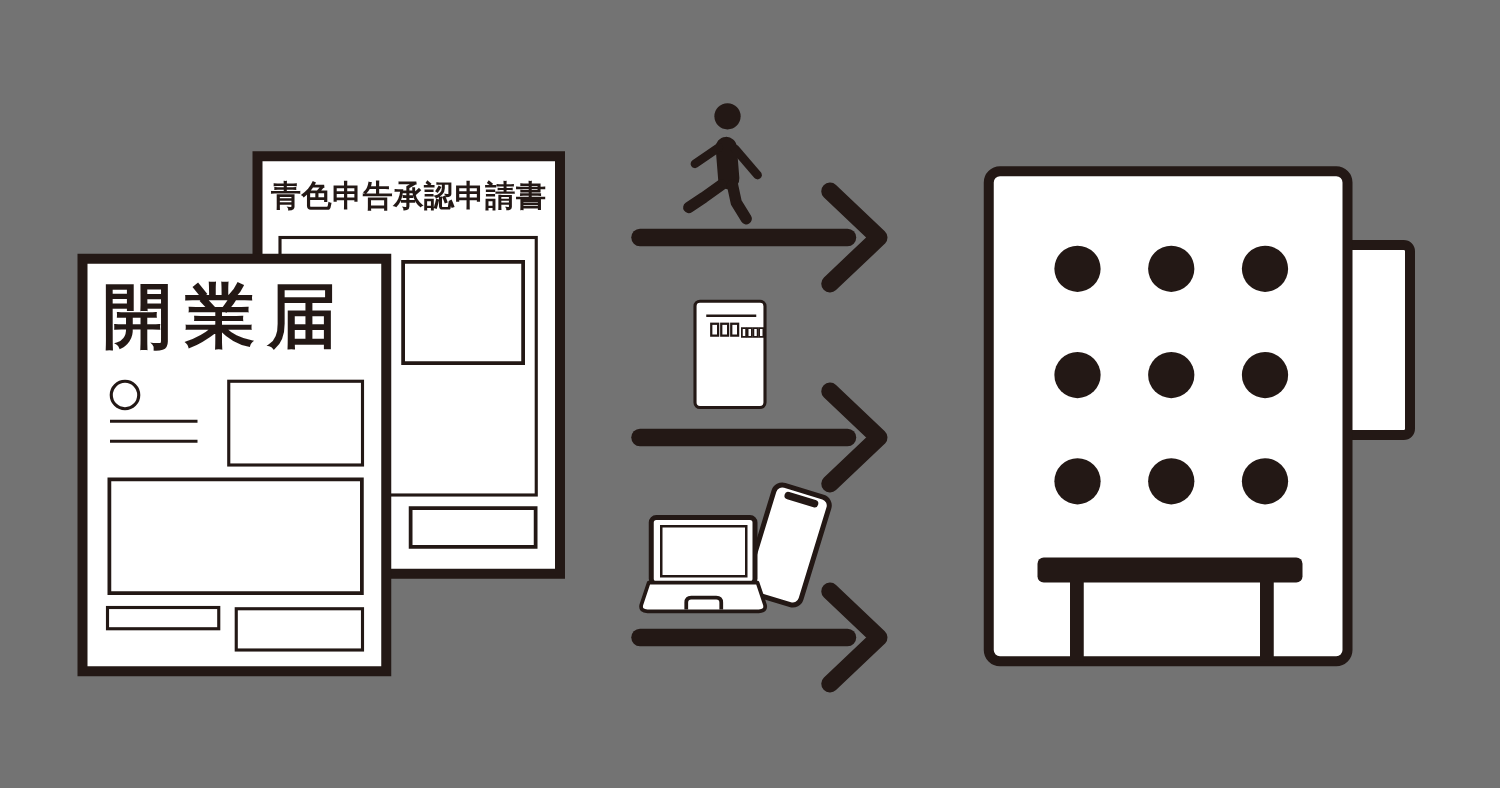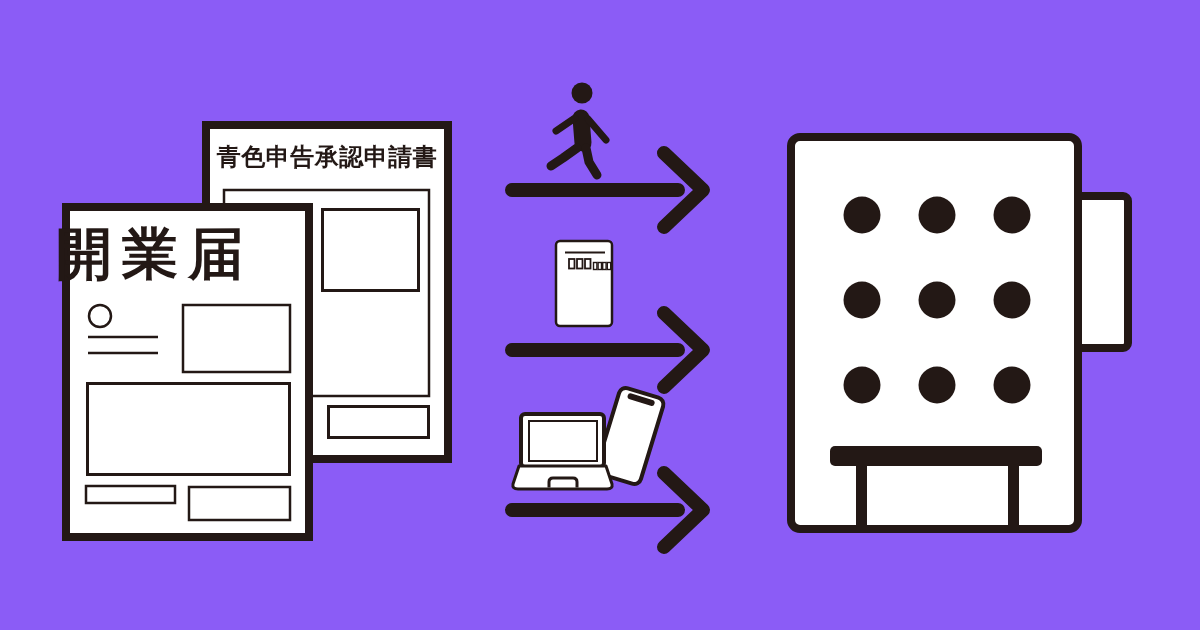--- a/index.html
+++ b/index.html
@@ -1,26 +1,26 @@
 <!DOCTYPE html>
 <html><head>
 <meta charset="utf-8">
 <style>
   html,body{margin:0;padding:0;background:#ffffff;}
   .stage{
-    position:relative;width:1200px;height:630px;background:#8b5cf6;overflow:hidden;
+    position:relative;width:1200px;height:630px;background:#737373;overflow:hidden;
     font-family:"DejaVu Sans","Liberation Sans",sans-serif;
   }
   .stage svg{position:absolute;left:0;top:0;}
   .doc-title{
     position:absolute;color:#231815;font-weight:bold;text-align:center;
     white-space:nowrap;line-height:1.1;
   }
   .back-title{left:202px;top:144px;width:250px;font-size:24px;letter-spacing:0.5px;}
-  .front-title{left:46px;top:223px;width:201px;font-size:56px;font-weight:900;letter-spacing:10px;padding-left:10px;box-sizing:border-box;}
+  .front-title{left:72px;top:223px;width:201px;font-size:56px;font-weight:900;letter-spacing:10px;padding-left:10px;box-sizing:border-box;}
   
   .s  {stroke:#231815;fill:none;}
   .sw {stroke:#231815;fill:#ffffff;}
   .f  {fill:#231815;stroke:none;}
 </style>
 </head>
 <body>
 
 <div class="stage">
 

